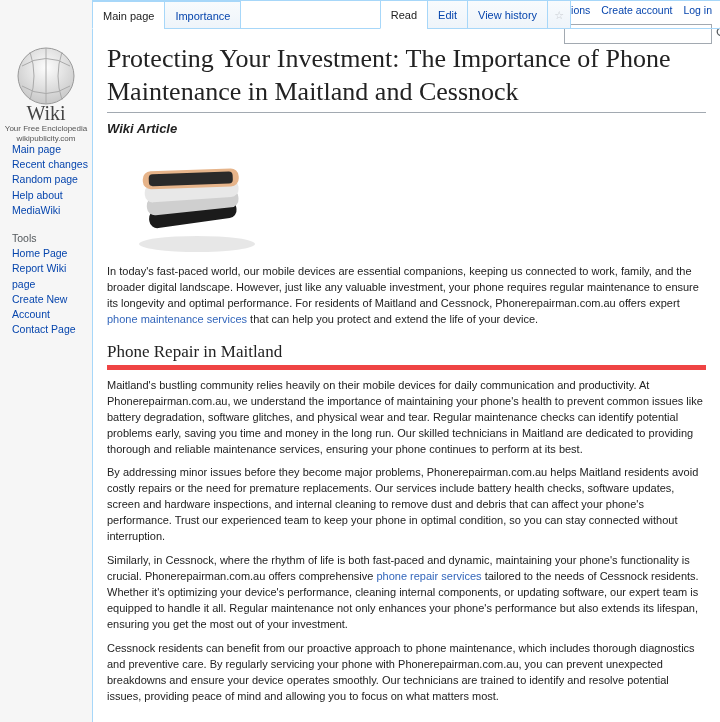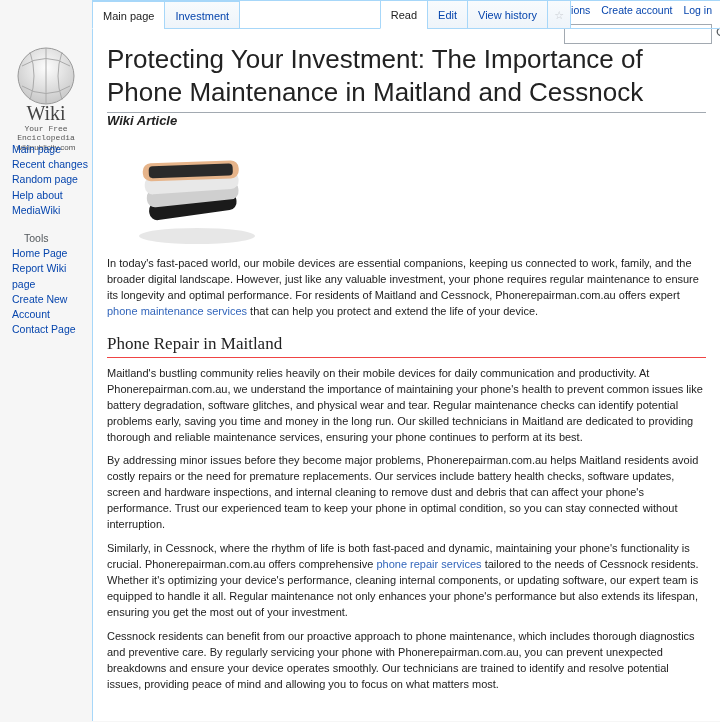--- a/index.html
+++ b/index.html
@@ -4,47 +4,47 @@
 <style>
   * { box-sizing: border-box; margin: 0; padding: 0; }
   body { font-family: sans-serif; font-size: 12px; color: #222; background: #f6f6f6; }
   a { color: #0645ad; text-decoration: none; cursor: pointer; }
   a.extlink { color: #3366bb; }
   .root { width: 720px; min-height: 722px; background: #f6f6f6; position: relative; }
   .sidebar { position: absolute; left: 0; top: 0; width: 92px; padding-top: 4px; margin-top: 42px; }
   .logo { width: 92px; height: 90px; text-align: center; margin-bottom: 6px; }
   .logo-globe { width: 72px; height: 60px; margin: 0 auto; }
   .logo-title { font-family: "Times New Roman", serif; font-size: 20px; color: #444; margin-top: -4px; }
-  .logo-sub { font-size: 8px; color: #555; line-height: 1.1; font-family: Liberation Mono, monospace; }
+  .logo-sub { font-size: 8px; color: #555; line-height: 1.1; }
   .logo-site { font-size: 8px; color: #555; }
   .side-section ul { list-style: none; padding: 0 0 0 12px; margin-bottom: 8px; }
   .side-section li { font-size: 10.5px; line-height: 1.45; }
-  .side-heading { font-size: 10.5px; color: #54595d; padding: 6px 0 2px 24px; }
+  .side-heading { font-size: 10.5px; color: #54595d; padding: 6px 0 2px 12px; }
   .content-wrap { margin-left: 92px; background: #fff; min-height: 710px; border: 1px solid #a7d7f9; border-right: none; border-bottom: none; }
   .top-right { position: absolute; top: 4px; right: 8px; font-size: 10.5px; color: #54595d; }
   .top-right span, .top-right a { margin-left: 8px; }
   .user-icon { display: inline-block; }
   .tabs-row { height: 28px; position: relative; border-bottom: 1px solid #a7d7f9; margin-left: -1px; }
   .left-tabs, .right-tabs { position: absolute; bottom: -1px; display: flex; }
   .left-tabs { left: 0; }
   .right-tabs { right: 150px; text-align: right; }
   .tab { padding: 8px 10px 6px; font-size: 11px; border: 1px solid #a7d7f9; border-bottom: 1px solid #fff; background: linear-gradient(#fff,#fff); margin-right: -1px; color: #0645ad; cursor: pointer; }
   .tab.inactive { background: linear-gradient(#f8fbfd,#eef4fa); border-bottom: 1px solid #a7d7f9; }
   .tab.active { color: #222; }
   .tab.star { padding: 8px 6px 6px; color: #c8ccd1; }
   .search-wrap { position: absolute; top: 24px; right: 8px; width: 148px; }
   .search-box { display: flex; border: 1px solid #a2a9b1; background: #fff; height: 20px; }
   .search-input { border: none; flex: 1; font-size: 11px; padding: 0 4px; font-style: italic; color: #72777d; outline: none; margin-top: 41px; }
   .search-go { width: 18px; border: none; background: #fff; color: #54595d; font-size: 11px; cursor: pointer; }
   .article { padding: 14px 14px 20px 14px; }
-  h1.firstHeading { font-family: Liberation Sans, sans-serif; font-size: 26px; font-weight: normal; line-height: 1.25; border-bottom: 1px solid #a2a9b1; padding-bottom: 4px; }
+  h1.firstHeading { font-family: Liberation Serif, serif; font-size: 26px; font-weight: normal; line-height: 1.25; border-bottom: 1px solid #a2a9b1; padding-bottom: 4px; margin-bottom: 8px; }
   .subhead { font-style: italic; font-weight: bold; font-size: 13px; }
   .phone-img { width: 160px; height: 120px; margin: 0 0 8px 0; }
   .body p { font-size: 11px; line-height: 1.45; margin: 8px 0; }
-  h2.sect { font-family: Georgia, serif; font-size: 17px; font-weight: normal; border-bottom: 1px solid #ef4444; padding-bottom: 3px; margin: 14px 0 6px; }
+  h2.sect { font-family: Georgia, serif; font-size: 17px; font-weight: normal; border-bottom: 5px solid #ef4444; padding-bottom: 3px; margin: 14px 0 6px; }
 </style>
 </head>
 <body>
 
 <div class="root">
 
   <div class="top-right">
     <span class="user-icon">
       <svg width="10" height="10" viewBox="0 0 20 20">
           <circle cx="10" cy="6" r="4" fill="#72777d"></circle>
@@ -107,21 +107,21 @@
           </svg>
       </button>
     </div>
   </div>
 
   <div class="content-wrap">
 
     <div class="tabs-row">
       <div class="left-tabs">
         <div class="tab active">Main page</div>
-        <div class="tab inactive">Investment</div>
+        <div class="tab inactive">Importance</div>
       </div>
       <div class="right-tabs">
         <div class="tab active">Read</div>
         <div class="tab inactive">Edit</div>
         <div class="tab inactive">View history</div>
         <div class="tab inactive star"><span>☆</span></div>
       </div>
     </div>
 
     <div class="article">

